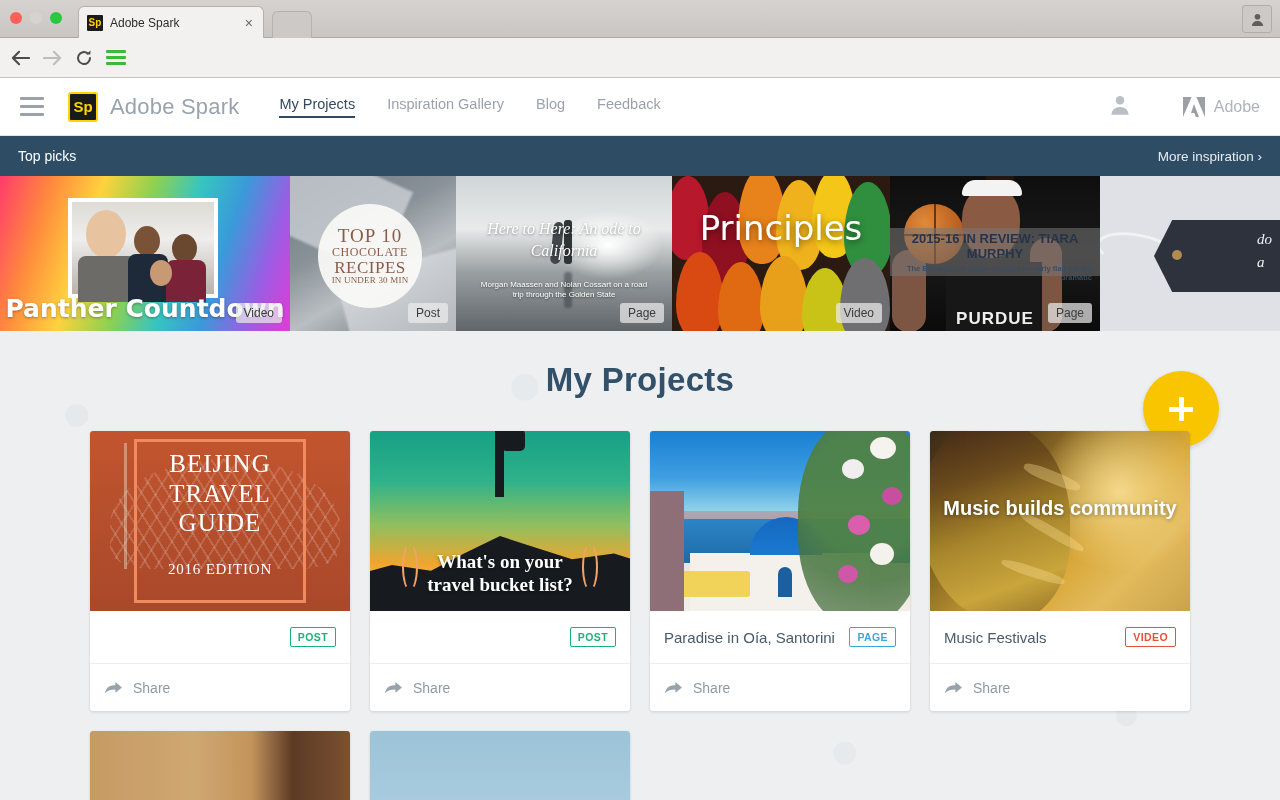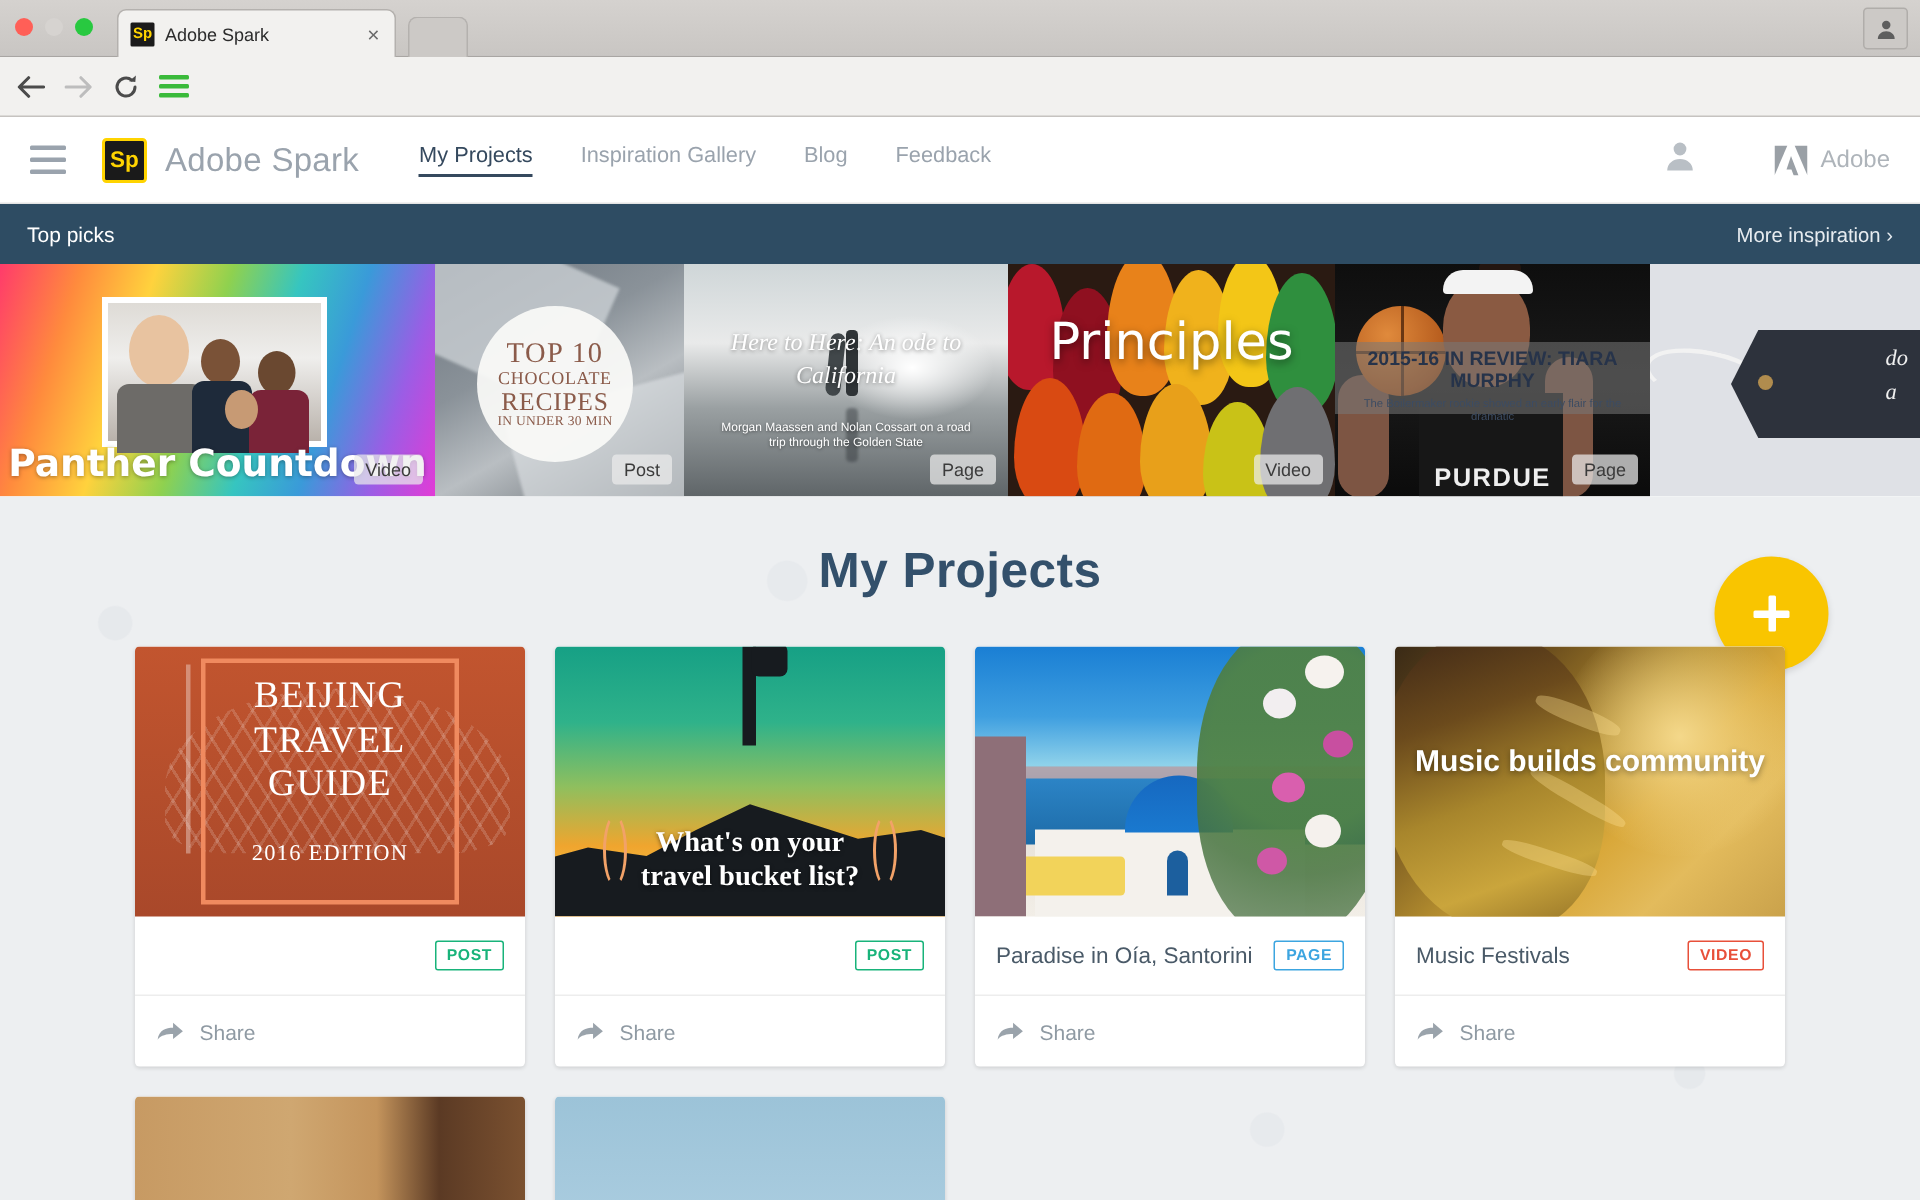--- a/index.html
+++ b/index.html
@@ -213,21 +213,21 @@
   .cc5 .arm { position:absolute; background:#7d5543; }
   .cc5 .ball { position:absolute; left:14px; top:28px; width:60px; height:60px; border-radius:50%; background: radial-gradient(circle at 35% 32%,#e08a3c,#b45a1c 70%,#8c420f); }
   .cc5 .ball::before { content:""; position:absolute; left:50%; top:0; width:2px; height:100%; background:rgba(60,25,5,.7); }
   .cc5 .ball::after { content:""; position:absolute; top:50%; left:0; width:100%; height:2px; background:rgba(60,25,5,.7); }
   .cc5 .face { position:absolute; left:72px; top:10px; width:58px; height:72px; border-radius:45% 45% 48% 48%; background:#8a5a42; }
   .cc5 .band { position:absolute; left:72px; top:4px; width:60px; height:16px; border-radius:20px 20px 4px 4px; background:#f3f3f3; }
   .cc5 .hair { position:absolute; left:96px; top:-6px; width:28px; height:18px; border-radius:50%; background:#231611; }
   .cc5 .jersey { position:absolute; left:56px; top:86px; width:96px; height:70px; background:#171717; }
   .cc5 .overlay { position:absolute; left:0; right:0; top:52px; height:48px; background:rgba(120,120,120,.55); }
   .cc5 .t1 { top: 56px; font-weight: bold; font-size: 13px; line-height: 1.15; color:#26334a; padding: 0 12px;}
-  .cc5 .t2 { top: 88px; font-size: 7.5px; font-weight: normal; color:#3c4c63; padding: 0 8px;}
+  .cc5 .t2 { top: 88px; font-size: 7.5px; font-weight: bold; color:#3c4c63; padding: 0 8px; text-align: right;}
   .cc5 .purdue { position:absolute; left:0; right:0; bottom:2px; text-align:center; color:#efefef; font-weight:bold; font-size:17px; letter-spacing:1px;}
 
   
   .cc6 { width: 180px; background: #dfe1e6; }
   .cc6 .tagshape {
     position:absolute; left: 54px; top: 44px; width: 130px; height: 72px;
     background: #2d323c;
     clip-path: polygon(14% 0, 100% 0, 100% 100%, 14% 100%, 0 50%);
   }
   .cc6 .eyelet { position:absolute; left:72px; top:74px; width:10px; height:10px; border-radius:50%; background:#b08c4e; }

